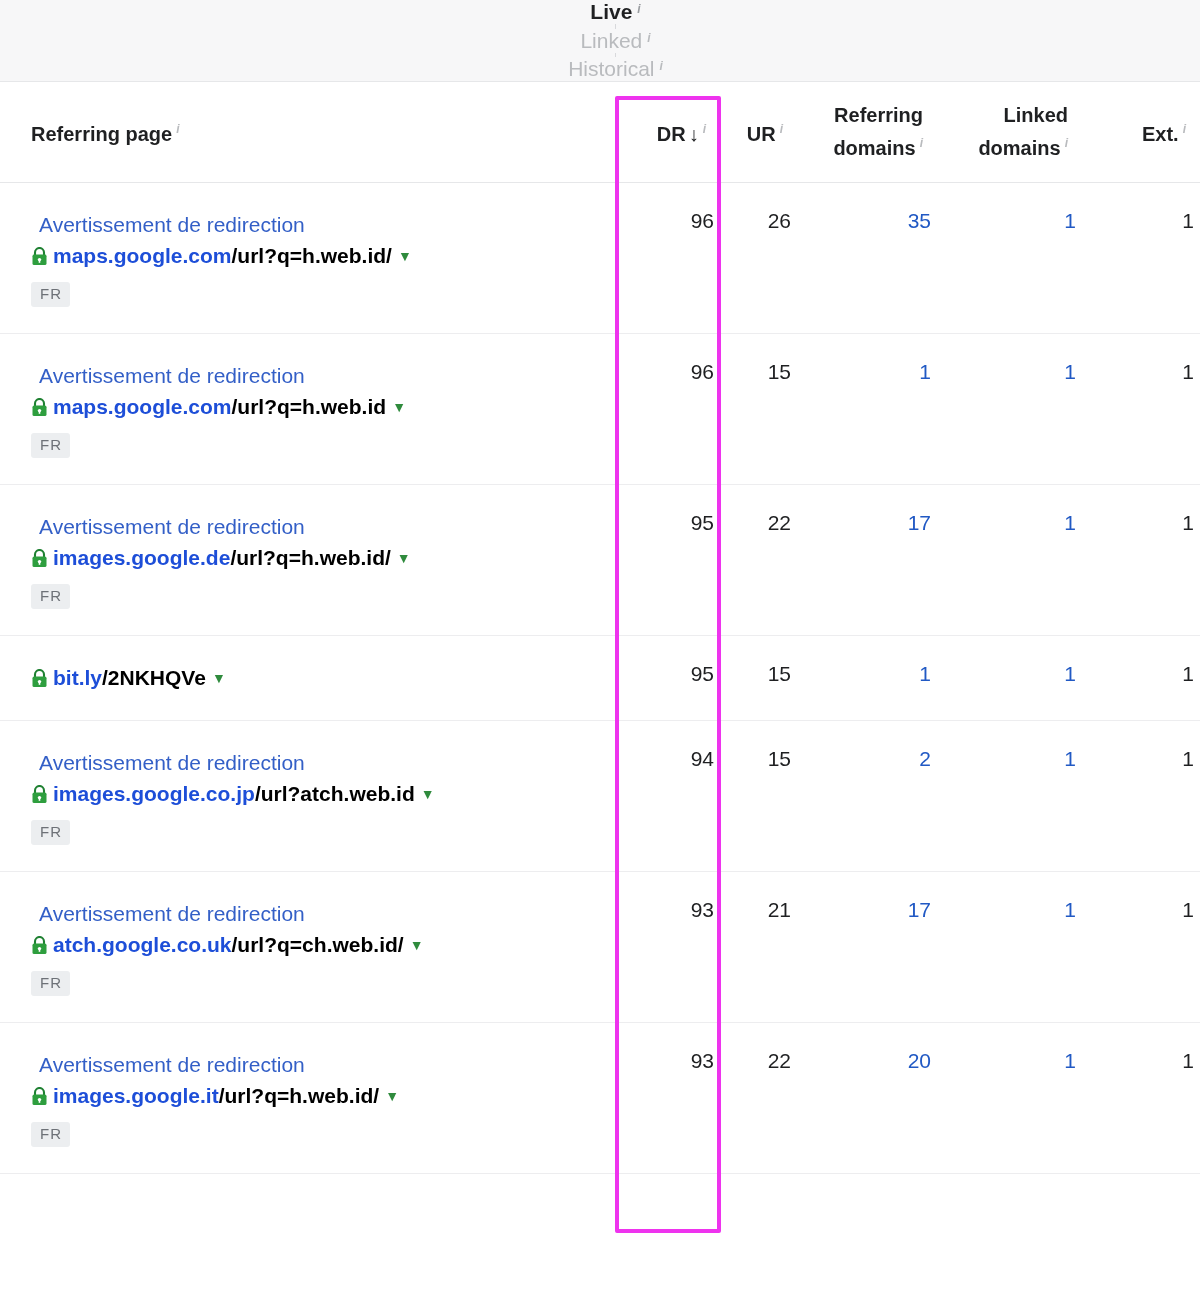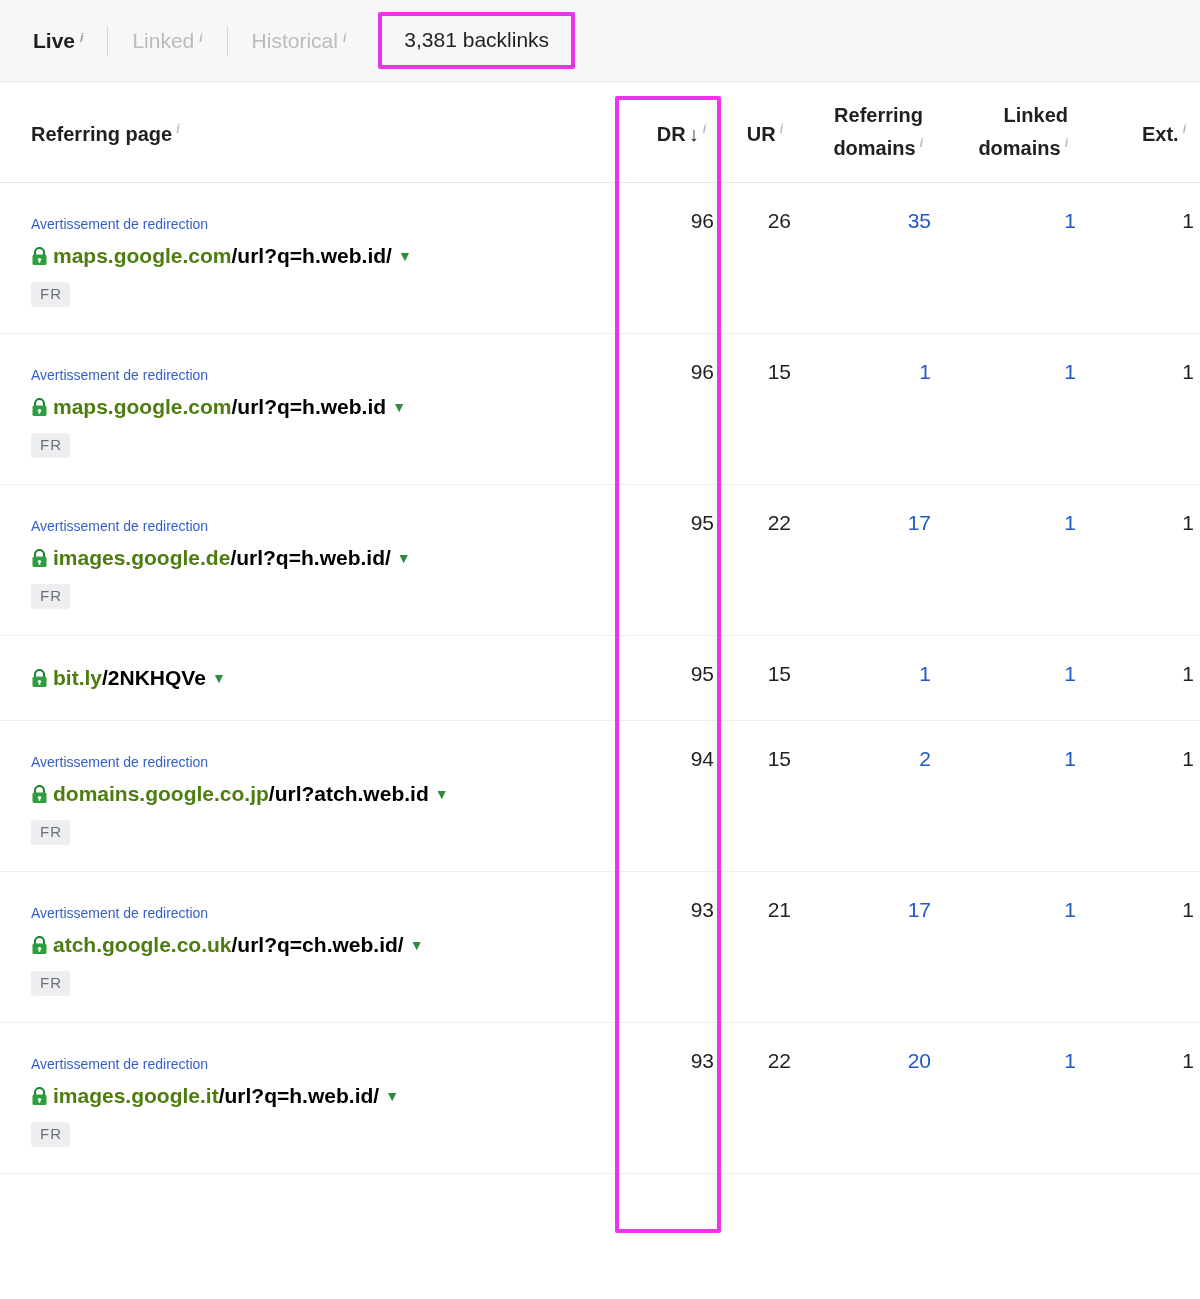--- a/index.html
+++ b/index.html
@@ -19,20 +19,21 @@
 
   
   .tabbar {
     position: relative;
     height: 82px;
     background: #f7f7f8;
     border-bottom: 1px solid #e6e7e9;
     display: flex;
     align-items: center;
     padding-left: 31px;
+    flex-direction: column;
   }
   .tab {
     display: flex;
     align-items: flex-start;
     font-size: 21px;
     line-height: 24px;
     padding: 0 2px;
     white-space: nowrap;
   }
   .tab.active { color: #1f2022; font-weight: bold; }
@@ -112,32 +113,33 @@
     padding-bottom: 26px;
     font-size: 21px;
     color: #1f2022;
   }
   td.c-page { padding-left: 31px; padding-right: 16px; }
   td.num    { text-align: right; padding-right: 6px; white-space: nowrap; }
 
   .title-link {
     display: block;
     color: #335fc7;
-    font-size: 14px;
+    font-size: 21px;
     line-height: 31px;
     text-decoration: none;
     cursor: pointer;
+    margin-left: 8px;
   }
   .url-line {
     color: #2f8b3d;
     font-size: 21px;
     line-height: 32px;
     word-break: break-all;
   }
-  .url-line .host { font-weight: bold; color: #4d7c0f; margin-top: 17px; }
+  .url-line .host { font-weight: bold; color: #1d4ed8; margin-top: 17px; }
   .url-line .path { font-weight: bold; color: #000000; }
   .lock {
     display: inline-block;
     width: 17px;
     height: 19px;
     vertical-align: -3px;
     margin-right: 5px;
   }
   .caret {
     display: inline-block;
@@ -200,23 +202,20 @@
       <span class="sup">i</span>
     </div>
 
     <div class="tabsep"></div>
 
     <div class="tab muted">
       <span>Historical</span>
       <span class="sup">i</span>
     </div>
 
-    <div class="backlinks-wrap">
-      <div class="backlinks-pill">3,381 backlinks</div>
-    </div>
   </div>
 
   <table class="bl">
     <colgroup>
       <col class="w-page">
         <col class="w-dr">
         <col class="w-ur">
       <col class="w-rd">
         <col class="w-ld">
         <col class="w-ext">
@@ -323,21 +322,21 @@
           <td class="num"><span class="plain">1</span></td>
         </tr>
         <tr>
           <td class="c-page">
             <a class="title-link">Avertissement de redirection</a>
             <div class="url-line"><span class="lock"><svg viewBox="0 0 17 19" width="17" height="19" aria-hidden="true">
                   <path d="M4 8V5.6C4 3.1 6 1 8.5 1S13 3.1 13 5.6V8" fill="none" stroke="#1e8031" stroke-width="2.1"></path>
                   <rect x="1.5" y="7.6" width="14" height="10.4" rx="1.6" fill="#2e9e3e"></rect>
                   <circle cx="8.5" cy="12.6" r="1.7" fill="#ffffff"></circle>
                   <rect x="7.7" y="12.6" width="1.6" height="3.2" fill="#ffffff"></rect>
-                </svg></span><span class="host">domains.google.co.jp</span><span class="path">/url?atch.web.id</span><span class="caret">▼</span></div>
+                </svg></span><span class="host">images.google.co.jp</span><span class="path">/url?atch.web.id</span><span class="caret">▼</span></div>
             <div><span class="badge-fr">FR</span></div>
           </td>
           <td class="num"><span class="plain">94</span></td>
           <td class="num"><span class="plain">15</span></td>
           <td class="num"><span class="lnk">2</span></td>
           <td class="num"><span class="lnk">1</span></td>
           <td class="num"><span class="plain">1</span></td>
         </tr>
         <tr>
           <td class="c-page">

